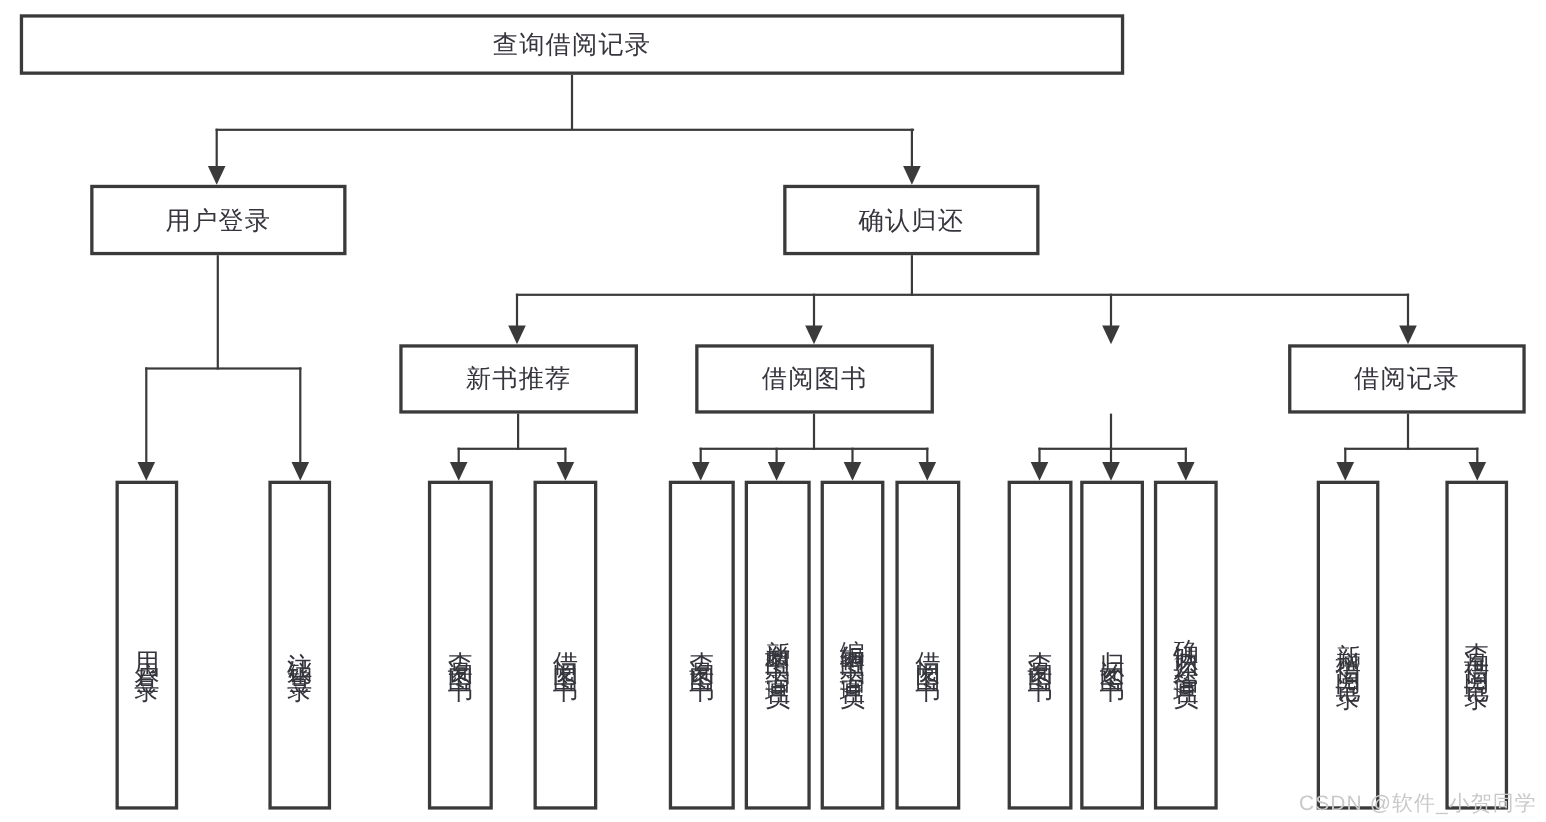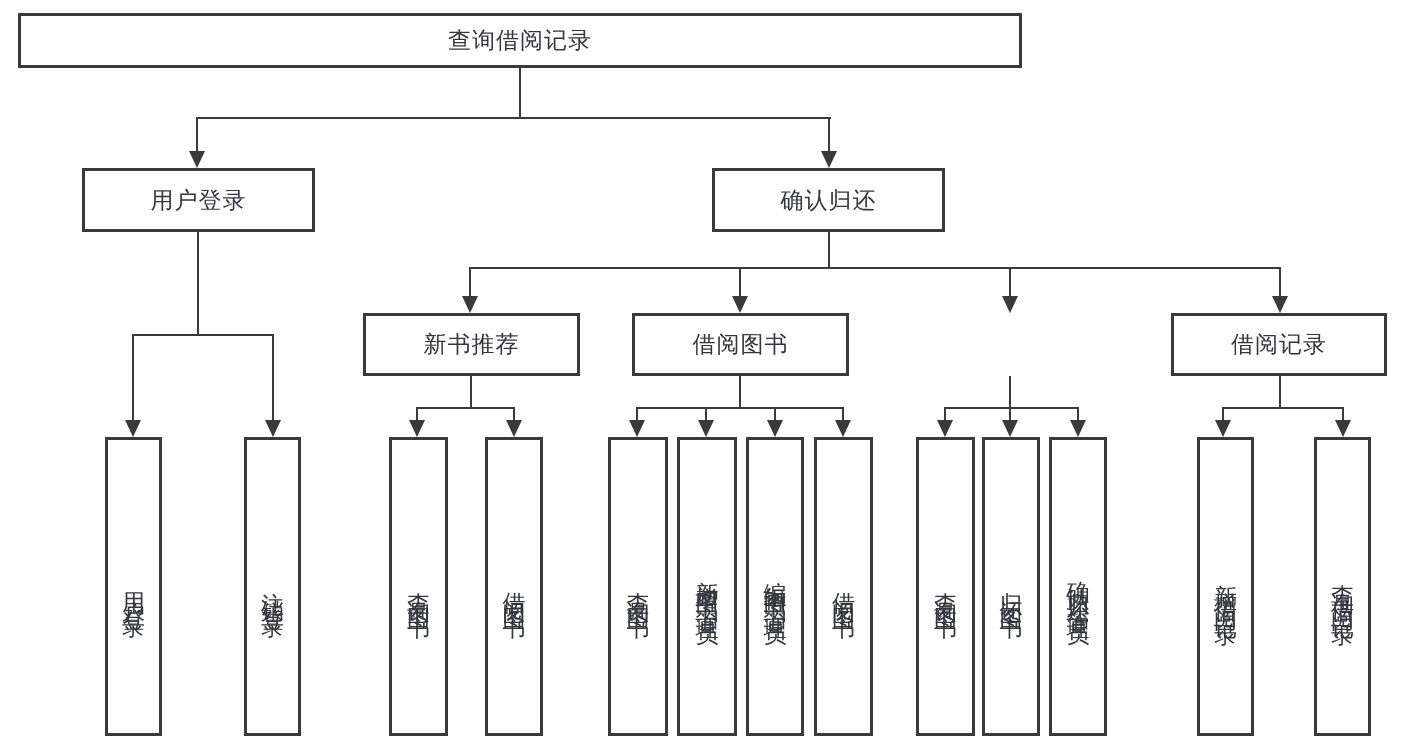--- a/index.html
+++ b/index.html
@@ -138,14 +138,15 @@
   <div class="box vbox tight" style="left:746px; top:437px; width:58px; height:299px;">编辑图书（管理员）</div>
   <div class="box vbox" style="left:814px; top:437px; width:59px; height:299px;">借阅图书</div>
 
   <div class="box vbox" style="left:916px; top:437px; width:59px; height:299px;">查询图书</div>
   <div class="box vbox" style="left:982px; top:437px; width:58px; height:299px;">归还图书</div>
   <div class="box vbox tight" style="left:1049px; top:437px; width:58px; height:299px;">确认归还（管理员）</div>
 
   <div class="box vbox" style="left:1197px; top:437px; width:57px; height:299px;">新增借阅记录</div>
   <div class="box vbox" style="left:1314px; top:437px; width:57px; height:299px;">查询借阅记录</div>
 
+  <div class="watermark">CSDN @软件_小贺同学</div>
 
 </div>
 
 </body></html>

